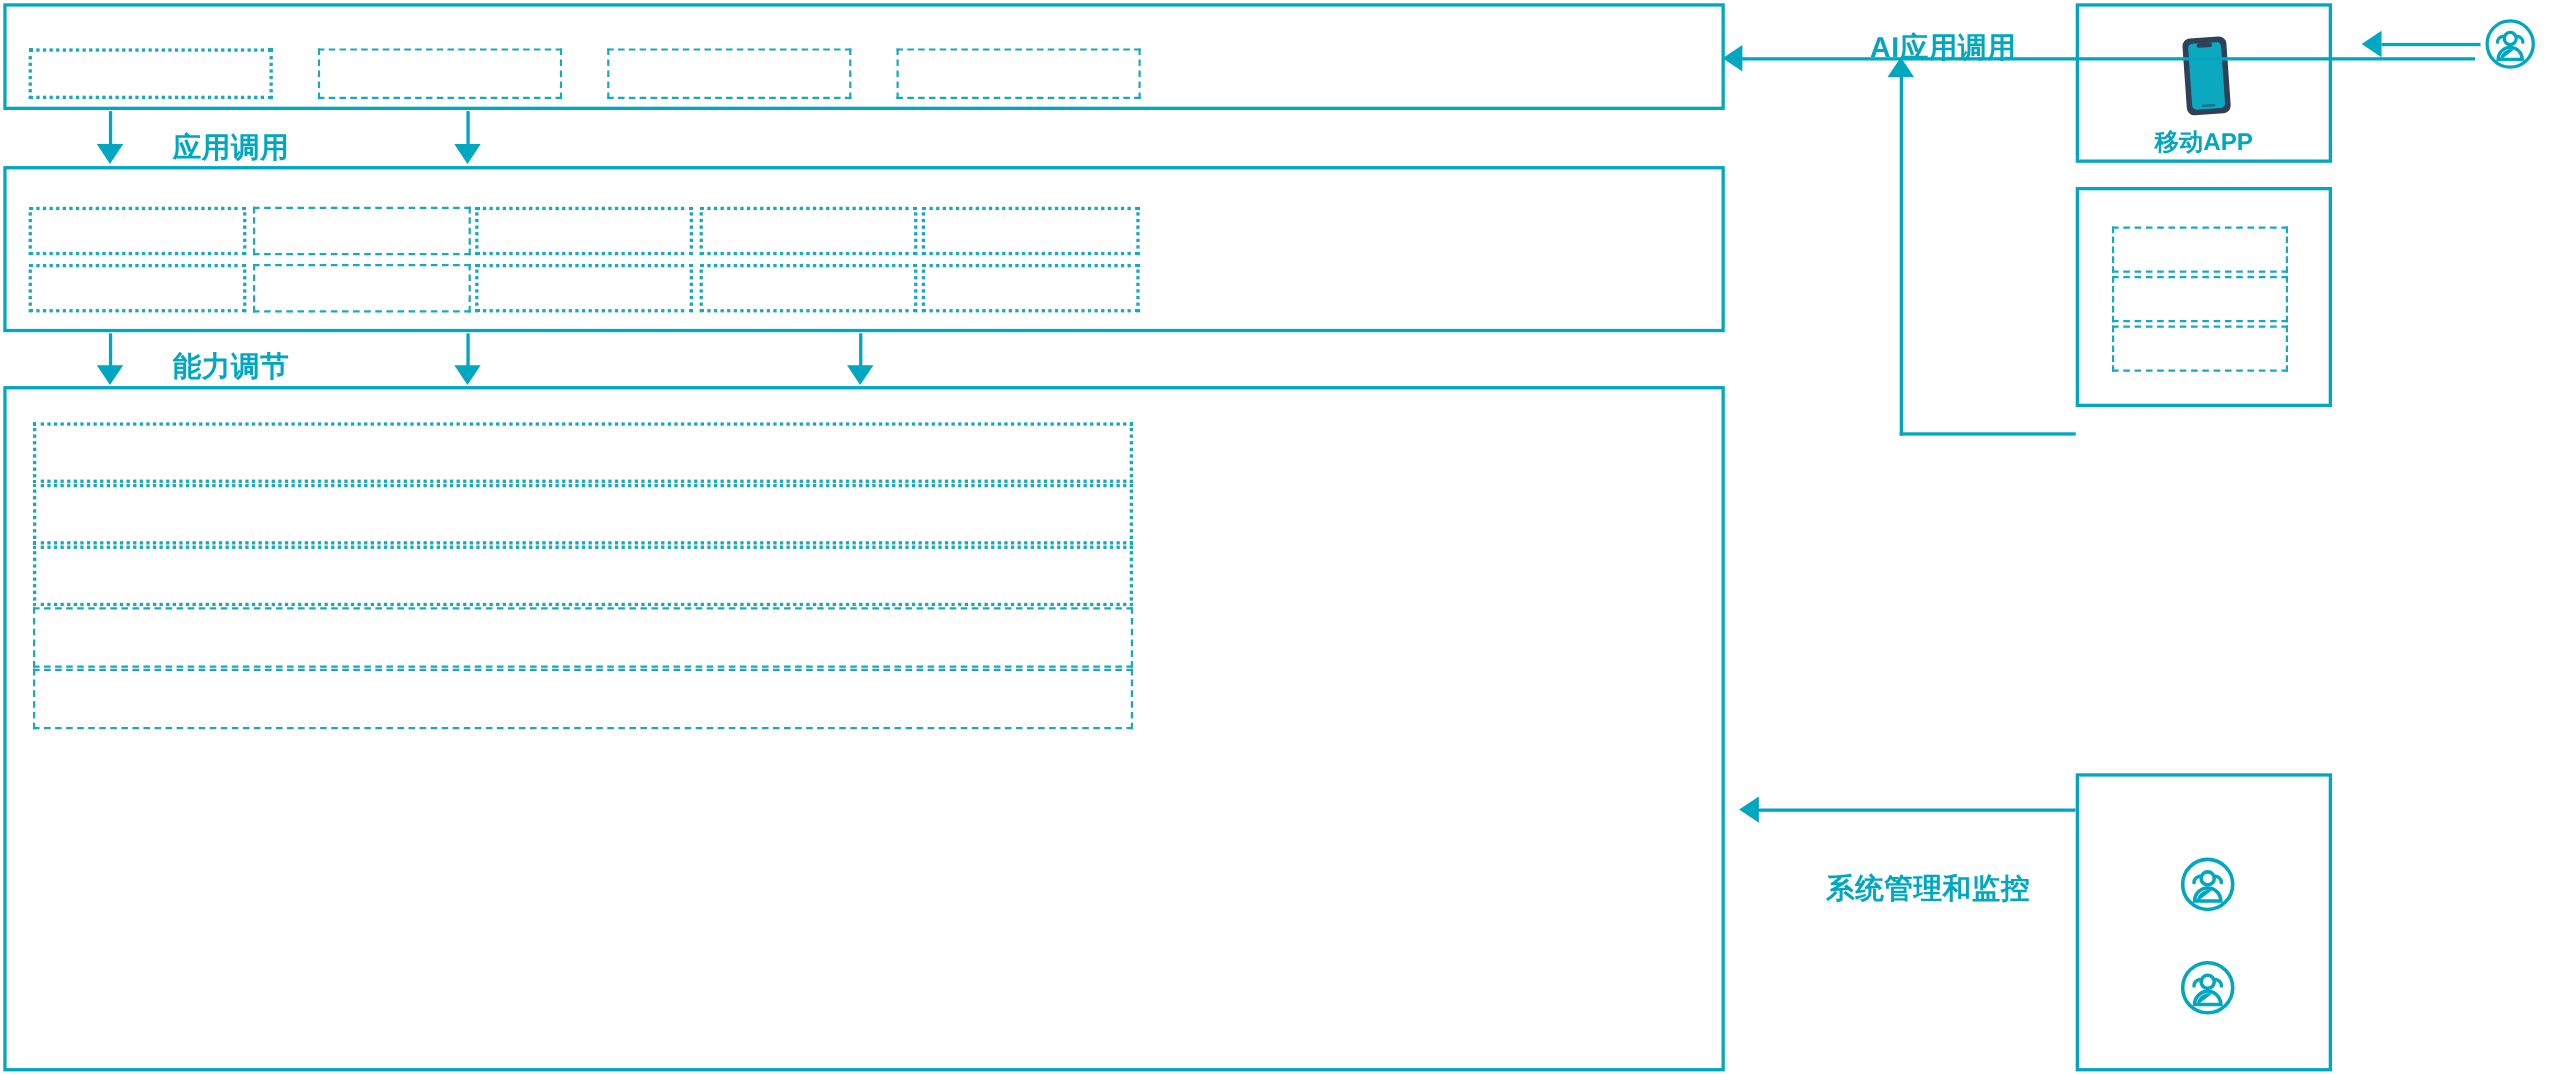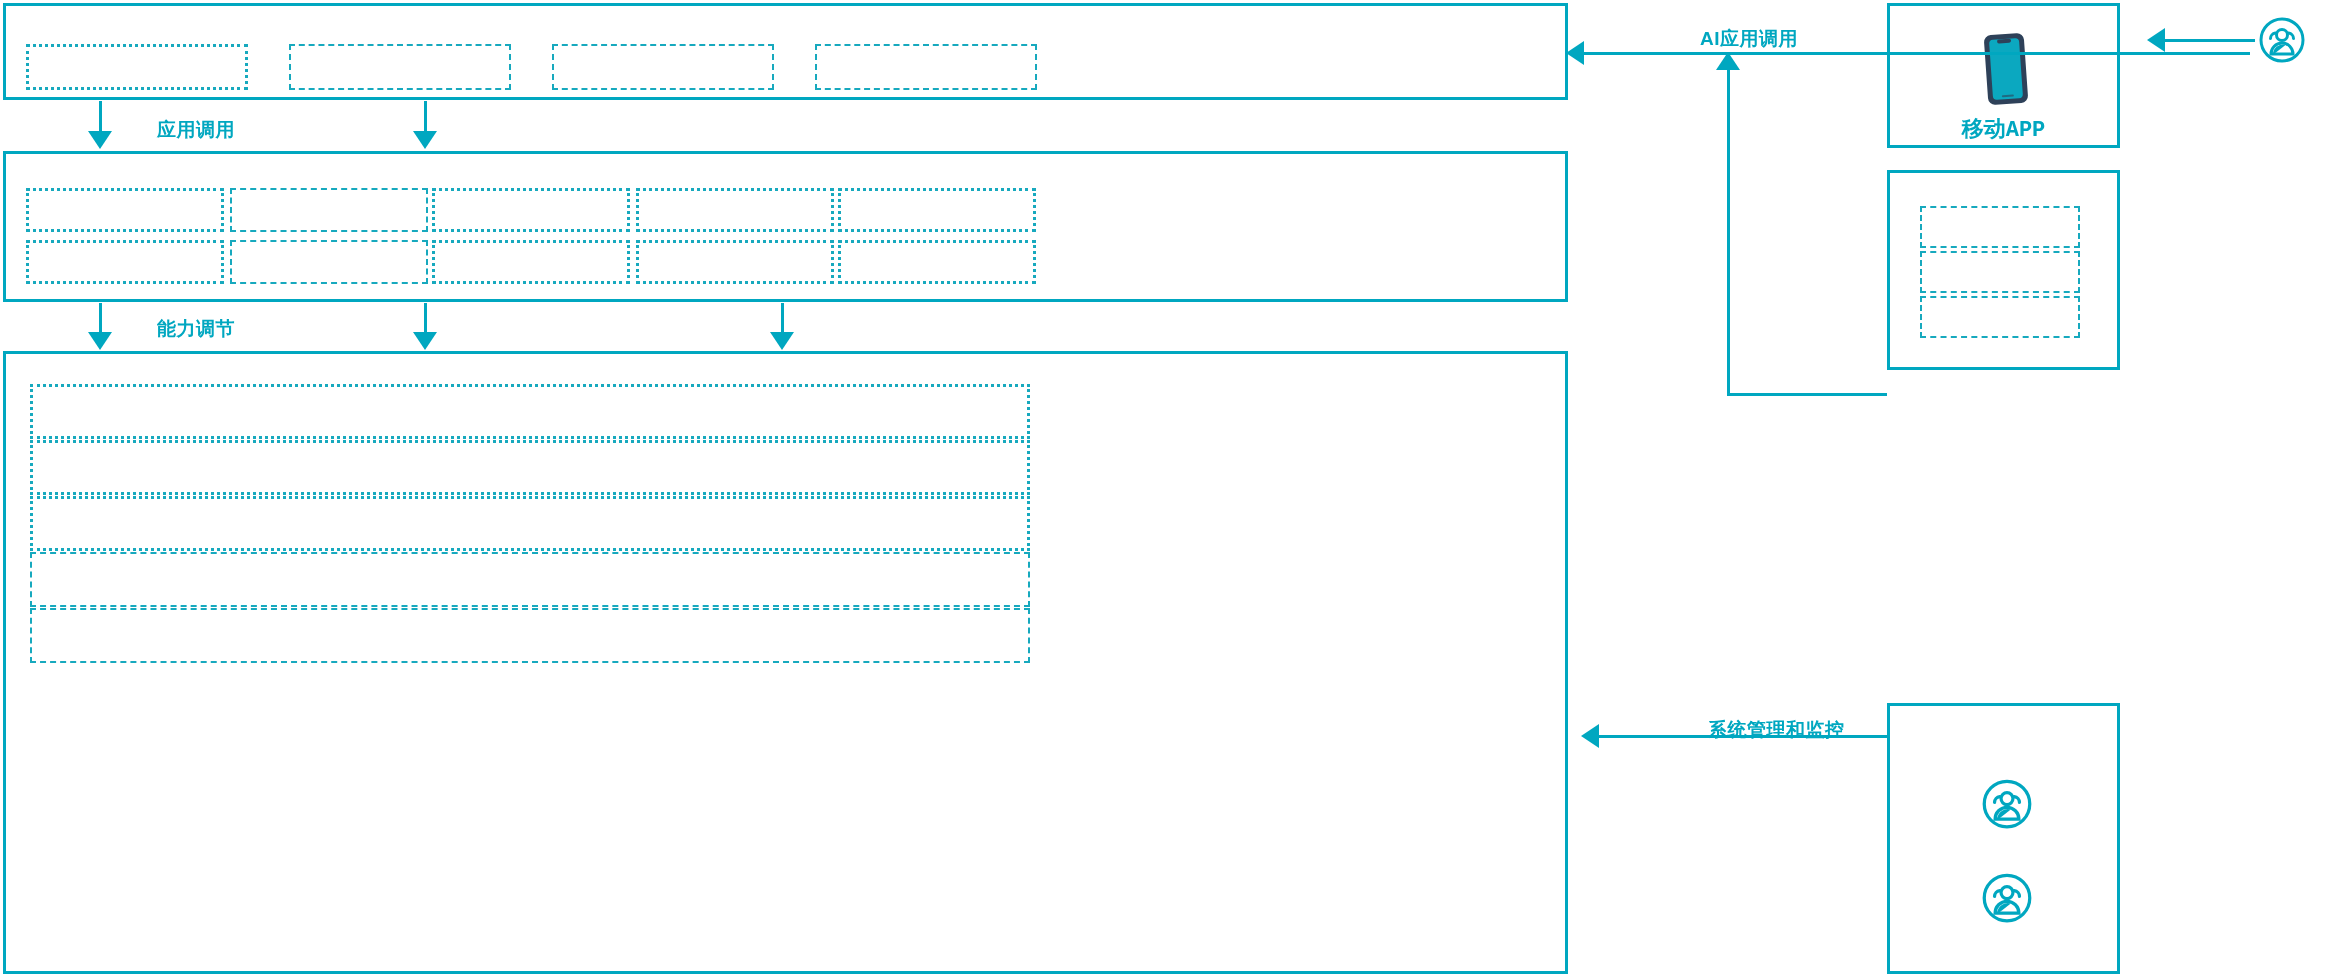--- a/index.html
+++ b/index.html
@@ -66,21 +66,21 @@
     width: 0; height: 0;
     border-top: 12px solid transparent;
     border-bottom: 12px solid transparent;
     border-right: 18px solid #00A7C0;
   }
 
   
   .flow-label {
     position: absolute;
     color: #00A7C0;
-    font-size: 19px;
+    font-size: 26px;
     font-weight: bold;
     white-space: nowrap;
     letter-spacing: 0.5px;
   }
 
   
   .node-caption {
     position: absolute;
     width: 100%;
     text-align: center;
@@ -178,21 +178,21 @@
       <span></span>
     </div>
     <div class="dash fine" style="left:24px; top:198px; width:1000px; height:55px;">
       <span></span>
     </div>
     <div class="dash fine" style="left:24px; top:254px; width:1000px; height:55px;">
       <span></span>
     </div>
   </div>
 
-  <div class="panel" style="left:1887px; top:3px; width:233px; height:145px;font-family:Liberation Mono, monospace;">
+  <div class="panel" style="left:1887px; top:3px; width:233px; height:145px;">
     <div class="icon-abs" style="left:87px; top:24px;">
       <svg width="58" height="78" viewBox="0 0 58 78">
         <g transform="rotate(-4 29 39)">
           <rect x="9" y="4" width="40" height="70" rx="7" ry="7" fill="#2E4159"></rect>
           <rect x="14" y="9" width="30" height="60" rx="4" ry="4" fill="#0BA8C0"></rect>
           <rect x="22" y="9" width="14" height="4" rx="2" ry="2" fill="#2E4159"></rect>
           <rect x="23" y="65" width="12" height="2" rx="1" ry="1" fill="#2E4159" opacity="0.6"></rect>
         </g>
       </svg>
     </div>
@@ -228,21 +228,21 @@
     <div class="dash fine" style="left:30px; top:78px; width:160px; height:42px;">
       <span></span>
     </div>
     <div class="dash fine" style="left:30px; top:123px; width:160px; height:42px;">
       <span></span>
     </div>
   </div>
 
   <div class="hline" style="left:1597px; top:735px; width:290px;"></div>
   <div class="arrow-left" style="left:1581px; top:724px;"></div>
-  <div class="flow-label" style="left:1660px; top:717px;margin-left:48px;">系统管理和监控</div>
+  <div class="flow-label" style="left:1660px; top:790px;">系统管理和监控</div>
 
   <div class="panel" style="left:1887px; top:703px; width:233px; height:271px;">
     <div class="icon-abs" style="left:91px; top:72px;">
       <svg width="52" height="52" viewBox="0 0 48 48">
         <circle cx="24" cy="24" r="21" fill="none" stroke="#00A7C0" stroke-width="3"></circle>
         <circle cx="24" cy="19" r="5.5" fill="none" stroke="#00A7C0" stroke-width="3"></circle>
         <path d="M12.5 22.5 a5.5 5.5 0 0 1 4.8 -5.4" fill="none" stroke="#00A7C0" stroke-width="3" stroke-linecap="round"></path>
         <path d="M35.5 22.5 a5.5 5.5 0 0 0 -4.8 -5.4" fill="none" stroke="#00A7C0" stroke-width="3" stroke-linecap="round"></path>
         <path d="M13 38 a11 11 0 0 1 22 0 z" fill="none" stroke="#00A7C0" stroke-width="3"></path>
         <path d="M15 37.2 a10 10 0 0 1 12.5 -8.2 L16 38 z" fill="#00A7C0"></path>

